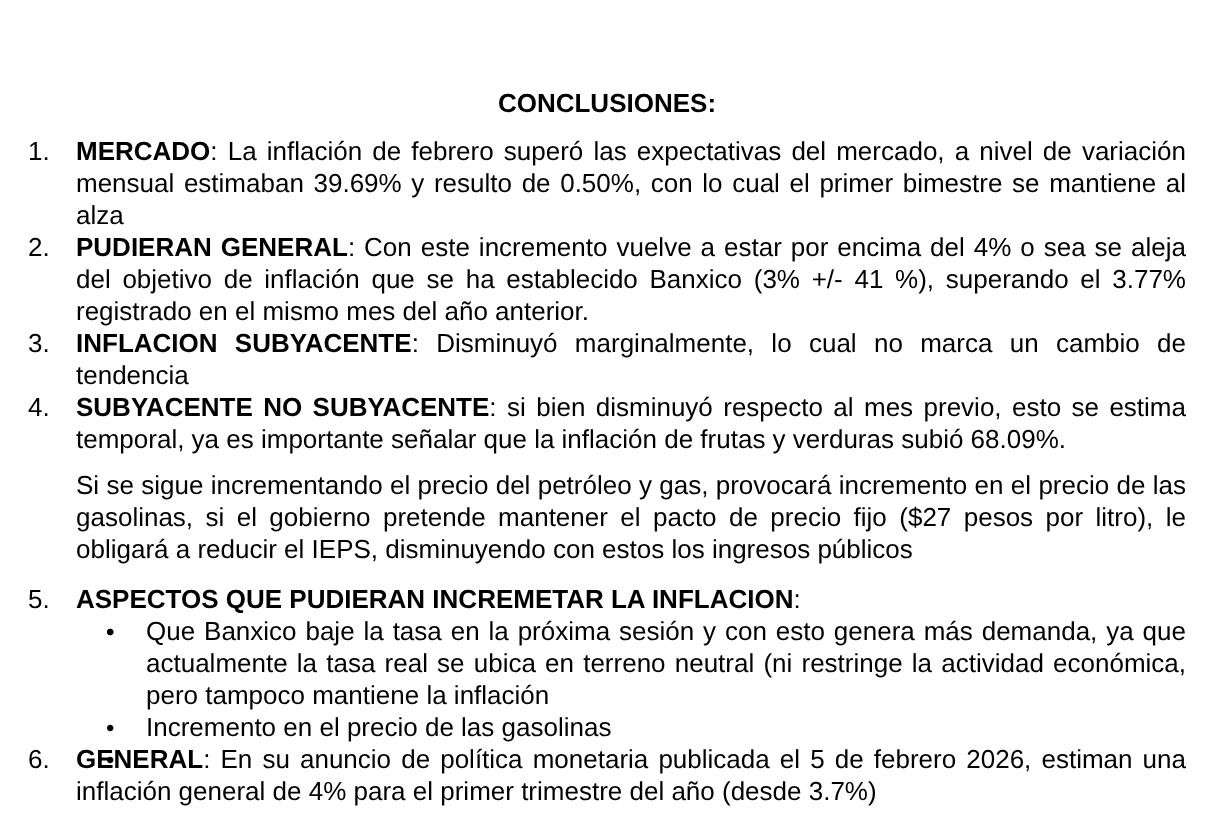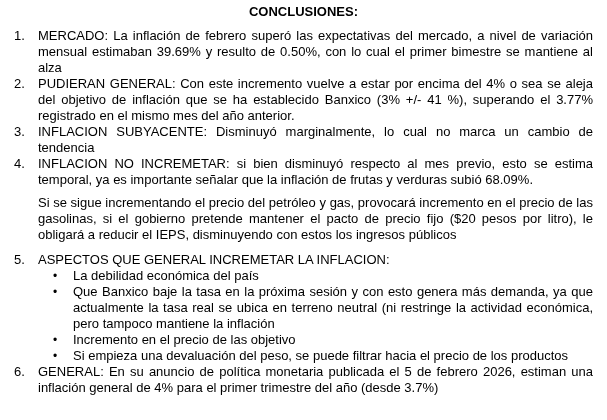--- a/index.html
+++ b/index.html
@@ -11,40 +11,41 @@
     height: 420px;
     background: #ffffff;
     color: #000000;
     font-family: "Liberation Sans", sans-serif;
     font-size: 13px;
     line-height: 16px;
     overflow: hidden;
   }
   .doc {
     padding-top: 4px;
+    margin-top: 40px;
   }
   .title {
     text-align: center;
     font-weight: bold;
   }
   .list {
     margin-top: 8px;
   }
   .item {
     position: relative;
     margin: 0 14px 0 38px;
     text-align: justify;
   }
   .num {
     position: absolute;
     left: -24px;
     top: 0;
   }
   .hd {
-    font-weight: normal;
+    font-weight: bold;
   }
   .interjection {
     margin: 7px 14px 0 38px;
     text-align: justify;
   }
   .item-5 {
     margin-top: 9px;
   }
   .bullets {
     margin: 0;
@@ -78,39 +79,39 @@
 
     <div class="item">
       <span class="num">2.</span><span class="hd">PUDIERAN GENERAL</span><span>:</span> <span>Con este incremento vuelve a estar por encima del 4% o sea se aleja del objetivo de inflación que se ha establecido Banxico (3% +/- 41 %), superando el 3.77% registrado en el mismo mes del año anterior.</span>
     </div>
 
     <div class="item">
       <span class="num">3.</span><span class="hd">INFLACION SUBYACENTE</span><span>:</span> <span>Disminuyó marginalmente, lo cual no marca un cambio de tendencia</span>
     </div>
 
     <div class="item">
-      <span class="num">4.</span><span class="hd">INFLACION NO INCREMETAR</span><span>:</span> <span>si bien disminuyó respecto al mes previo, esto se estima temporal, ya es importante señalar que la inflación de frutas y verduras subió 68.09%.</span>
+      <span class="num">4.</span><span class="hd">SUBYACENTE NO SUBYACENTE</span><span>:</span> <span>si bien disminuyó respecto al mes previo, esto se estima temporal, ya es importante señalar que la inflación de frutas y verduras subió 68.09%.</span>
     </div>
 
-    <div class="interjection">Si se sigue incrementando el precio del petróleo y gas, provocará incremento en el precio de las gasolinas, si el gobierno pretende mantener el pacto de precio fijo ($20 pesos por litro), le obligará a reducir el IEPS, disminuyendo con estos los ingresos públicos</div>
+    <div class="interjection">Si se sigue incrementando el precio del petróleo y gas, provocará incremento en el precio de las gasolinas, si el gobierno pretende mantener el pacto de precio fijo ($27 pesos por litro), le obligará a reducir el IEPS, disminuyendo con estos los ingresos públicos</div>
 
     <div class="item item-5">
-      <span class="num">5.</span><span class="hd">ASPECTOS QUE GENERAL INCREMETAR LA INFLACION</span><span>:</span>
+      <span class="num">5.</span><span class="hd">ASPECTOS QUE PUDIERAN INCREMETAR LA INFLACION</span><span>:</span>
       <ul class="bullets">
         <li class="bullet">
-          <span class="dot">•</span><span>La debilidad económica del país</span>
+          <span class="dot">•</span>
         </li>
         <li class="bullet">
           <span class="dot">•</span><span>Que Banxico baje la tasa en la próxima sesión y con esto genera más demanda, ya que actualmente la tasa real se ubica en terreno neutral (ni restringe la actividad económica, pero tampoco mantiene la inflación</span>
         </li>
         <li class="bullet">
-          <span class="dot">•</span><span>Incremento en el precio de las objetivo</span>
+          <span class="dot">•</span><span>Incremento en el precio de las gasolinas</span>
         </li>
         <li class="bullet">
-          <span class="dot">•</span><span>Si empieza una devaluación del peso, se puede filtrar hacia el precio de los productos</span>
+          <span class="dot">•</span>
         </li>
       </ul>
     </div>
 
     <div class="item">
       <span class="num">6.</span><span class="hd">GENERAL</span><span>:</span> <span>En su anuncio de política monetaria publicada el 5 de febrero 2026, estiman una inflación general de 4% para el primer trimestre del año (desde 3.7%)</span>
     </div>
 
   </div>
 </div>

